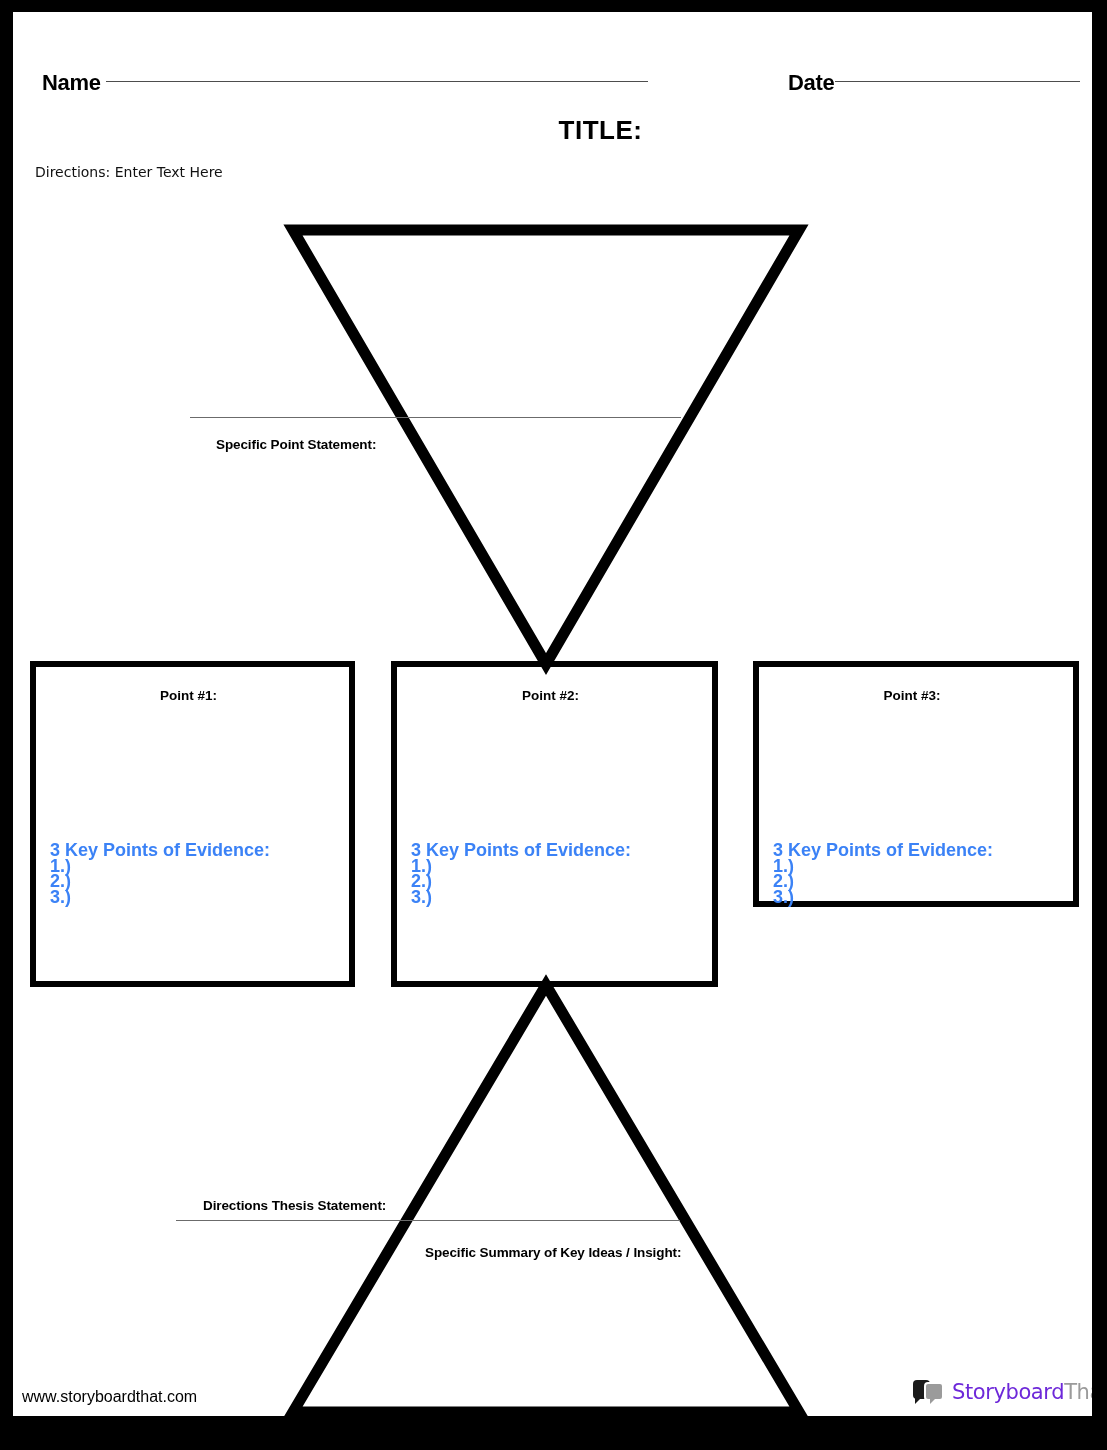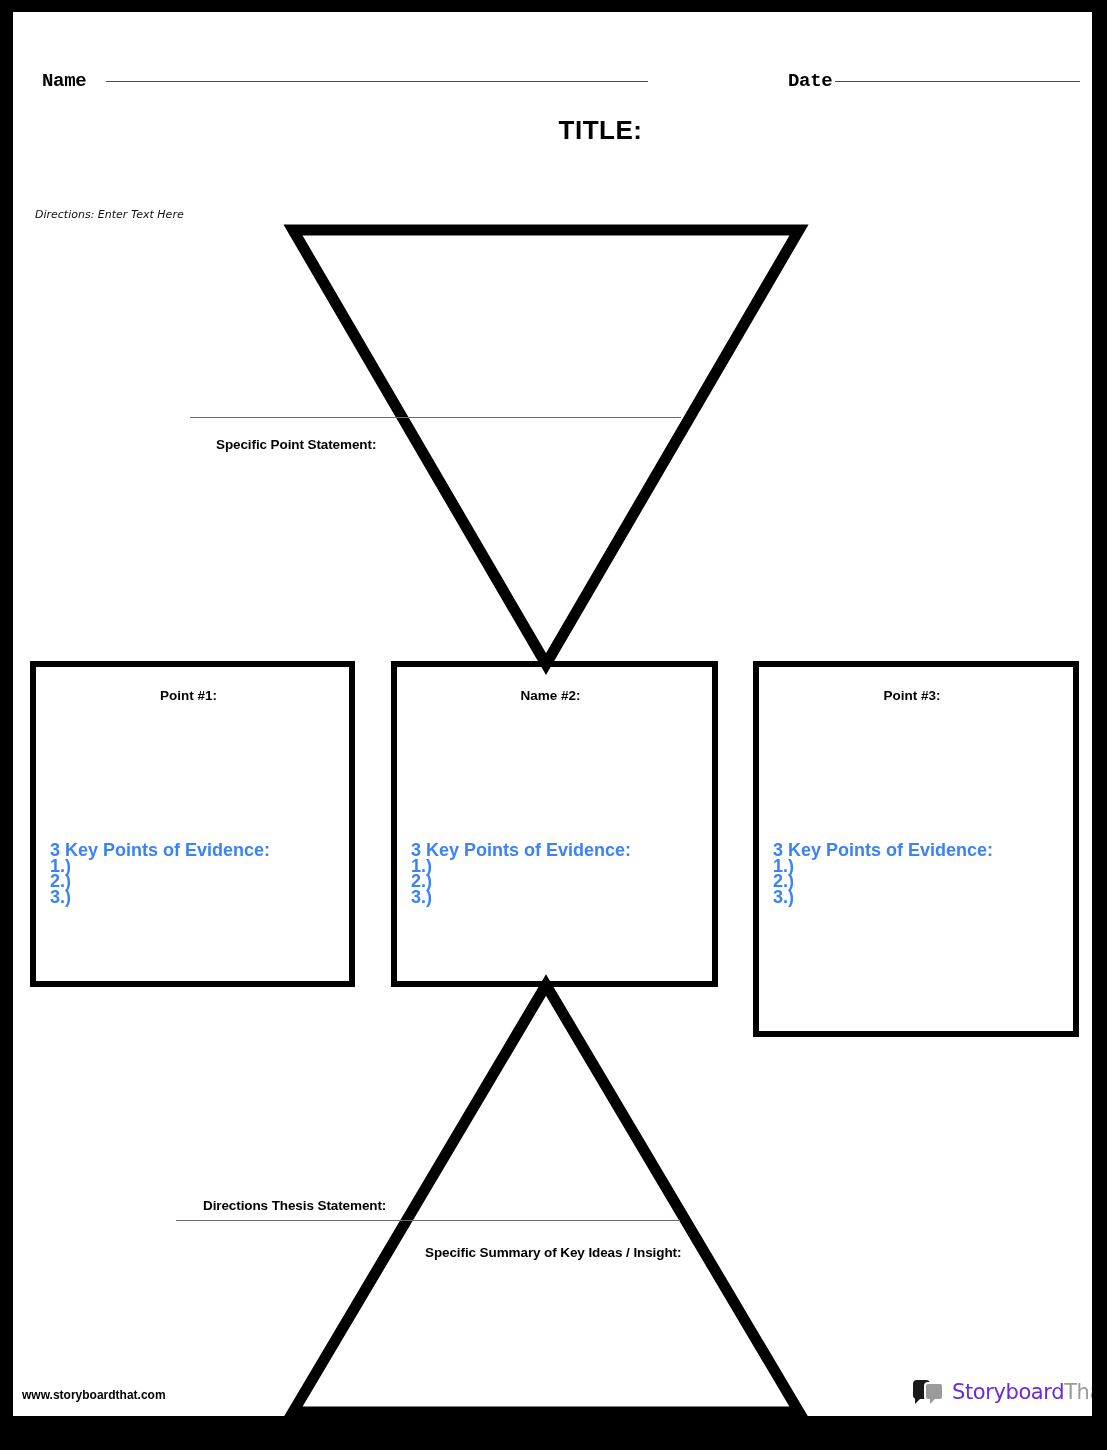--- a/index.html
+++ b/index.html
@@ -20,23 +20,23 @@
     top: 12px;
     width: 1079px;
     height: 1404px;
     background: #ffffff;
     overflow: hidden;
   }
 
   
   .hdr-label {
     position: absolute;
-    font-family: Liberation Mono, monospace;
-    font-weight: bold;
-    font-size: 19px;
+    font-family: Liberation Sans, sans-serif;
+    font-weight: bold;
+    font-size: 22px;
     letter-spacing: -0.3px;
     color: #000;
     white-space: nowrap;
   }
   #name-label { left: 29px; top: 58px; }
   #date-label { left: 775px; top: 58px; }
 
   .hdr-rule {
     position: absolute;
     height: 1px;
@@ -57,25 +57,23 @@
     letter-spacing: 0.5px;
     color: #000;
     margin-left: 48px;
   }
 
   #directions {
     position: absolute;
     left: 22px;
     top: 152px;
     font-family: "DejaVu Sans", sans-serif;
-    font-style: italic;
-    font-size: 11px;
+    font-size: 14px;
     color: #111;
     white-space: nowrap;
-    margin-top: 44px;
   }
 
   
   .cap {
     position: absolute;
     font-family: "Liberation Sans Narrow", "Liberation Sans", sans-serif;
     font-weight: bold;
     font-size: 13.5px;
     letter-spacing: -0.1px;
     color: #000;
@@ -109,21 +107,21 @@
 
   
   .point-box {
     position: absolute;
     border: 6px solid #000;
     background: transparent;
     box-sizing: border-box;
   }
   #box1 { left: 17px;  top: 649px; width: 325px; height: 326px; }
   #box2 { left: 378px; top: 649px; width: 327px; height: 326px; }
-  #box3 { left: 740px; top: 649px; width: 326px; height: 376px; }
+  #box3 { left: 740px; top: 649px; width: 326px; height: 246px; }
 
   .box-title {
     position: absolute;
     left: 0; right: 8px; top: 21px;
     text-align: center;
     font-family: "Liberation Sans Narrow", "Liberation Sans", sans-serif;
     font-weight: bold;
     font-size: 13.5px;
     color: #000;
   }
@@ -138,22 +136,22 @@
     color: #3b82f6;
   }
   .box-evidence div { white-space: nowrap; }
 
   
   #site-url {
     position: absolute;
     left: 9px;
     top: 1376px;
     font-family: "Liberation Sans Narrow", "Liberation Sans", sans-serif;
-    font-weight: bold;
-    font-size: 12px;
+    font-weight: normal;
+    font-size: 16px;
     color: #000;
     white-space: nowrap;
   }
   #logo {
     position: absolute;
     left: 900px;
     top: 1367px;
     display: flex;
     align-items: center;
     gap: 7px;
@@ -212,21 +210,21 @@
     <div class="box-title">Point #1:</div>
     <div class="box-evidence">
       <div>3 Key Points of Evidence:</div>
       <div>1.)</div>
       <div>2.)</div>
       <div>3.)</div>
     </div>
   </div>
 
   <div class="point-box" id="box2">
-    <div class="box-title">Name #2:</div>
+    <div class="box-title">Point #2:</div>
     <div class="box-evidence">
       <div>3 Key Points of Evidence:</div>
       <div>1.)</div>
       <div>2.)</div>
       <div>3.)</div>
     </div>
   </div>
 
   <div class="point-box" id="box3">
     <div class="box-title">Point #3:</div>

